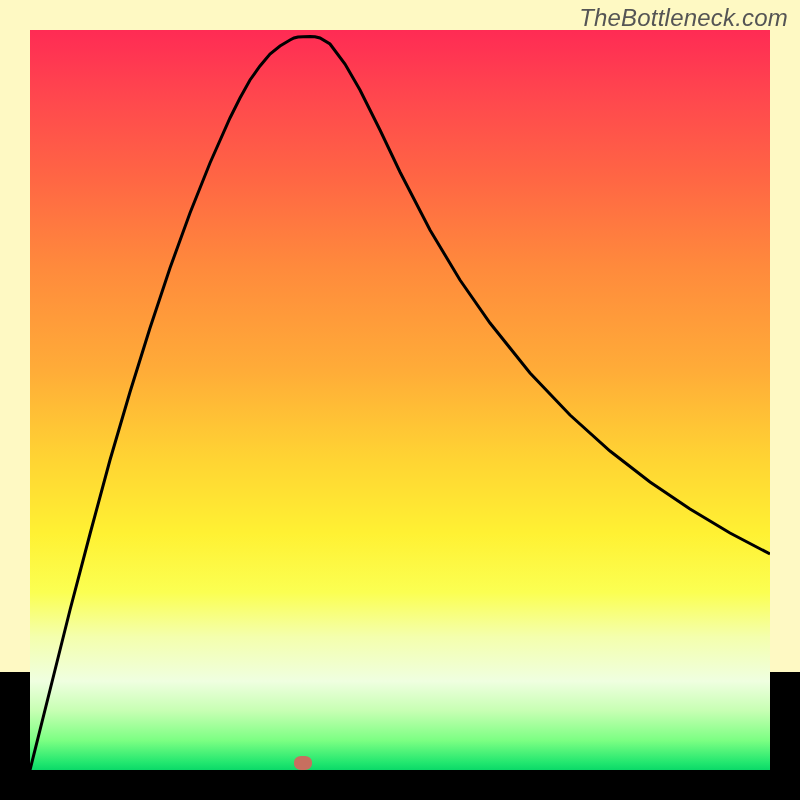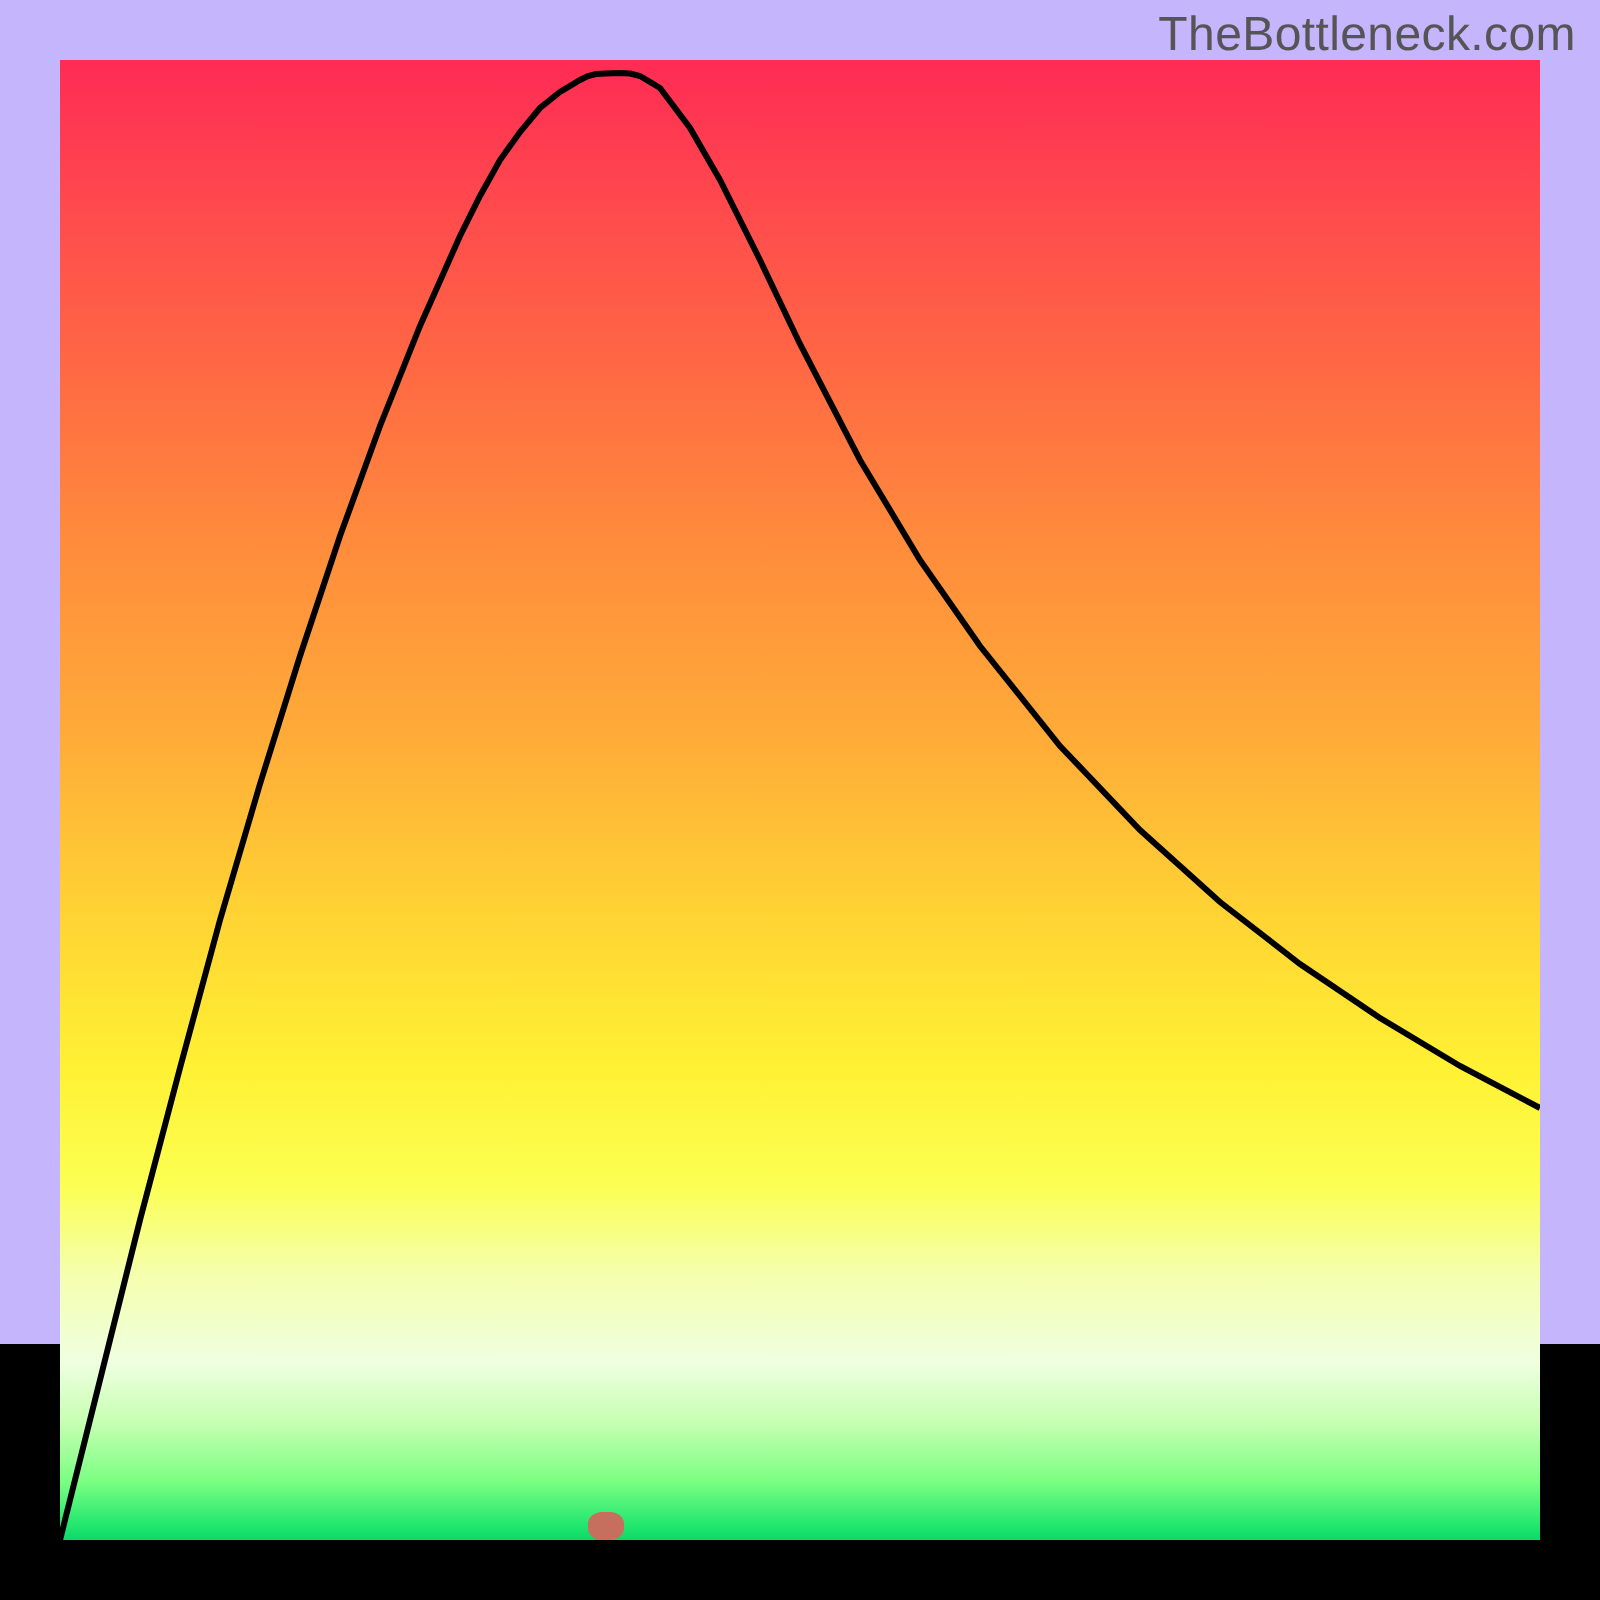--- a/index.html
+++ b/index.html
@@ -8,22 +8,23 @@
     width: 800px;
     height: 800px;
     overflow: hidden;
     background: #000;
     font-family: Arial, Helvetica, sans-serif;
   }
   .frame {
     position: relative;
     width: 800px;
     height: 672px;
-    background: #c4b5fd;
+    background: #fef9c3;
     box-sizing: border-box;
+    font-style: italic;
   }
   .watermark {
     position: absolute;
     top: 4px;
     right: 12px;
     color: #555;
     font-size: 24px;
     font-weight: 500;
     letter-spacing: 0.2px;
     user-select: none;

